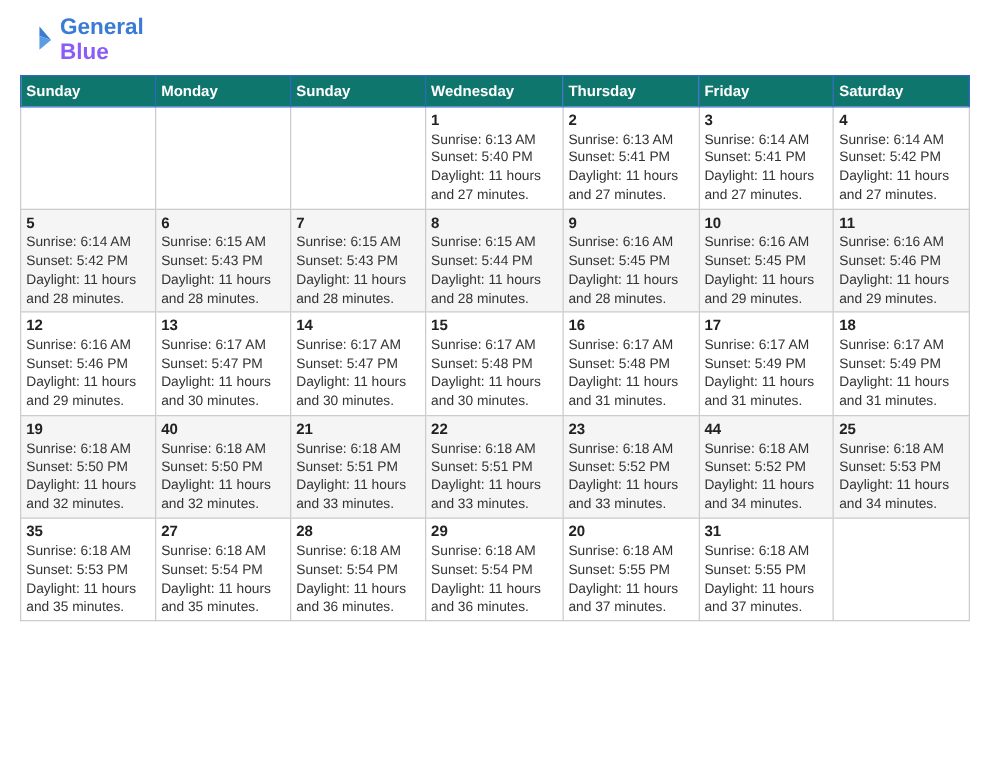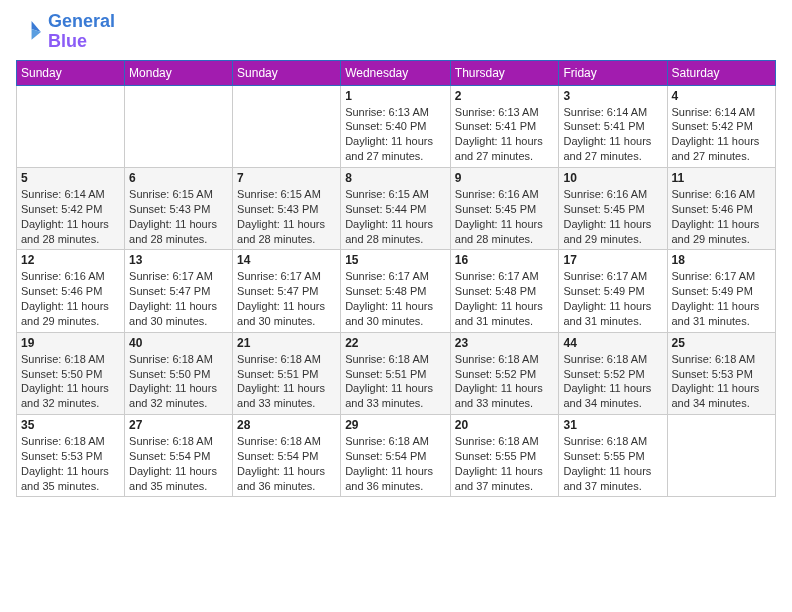--- a/index.html
+++ b/index.html
@@ -50,24 +50,24 @@
     .subtitle {
       font-size: 14px;
       color: #444;
     }
     .calendar {
       width: 100%;
       border-collapse: collapse;
       border: 1px solid #ccc;
     }
     .calendar th {
-      background: #a21caf;
+      background: #0f766e;
       color: #fff;
       font-size: 12px;
-      font-weight: normal;
+      font-weight: bold;
       padding: 5px 4px;
       text-align: left;
       border: 1px solid #2d6abf;
     }
     .calendar td {
       vertical-align: top;
       border: 1px solid #ccc;
       padding: 3px 4px;
       width: 113px;
       min-height: 70px;

